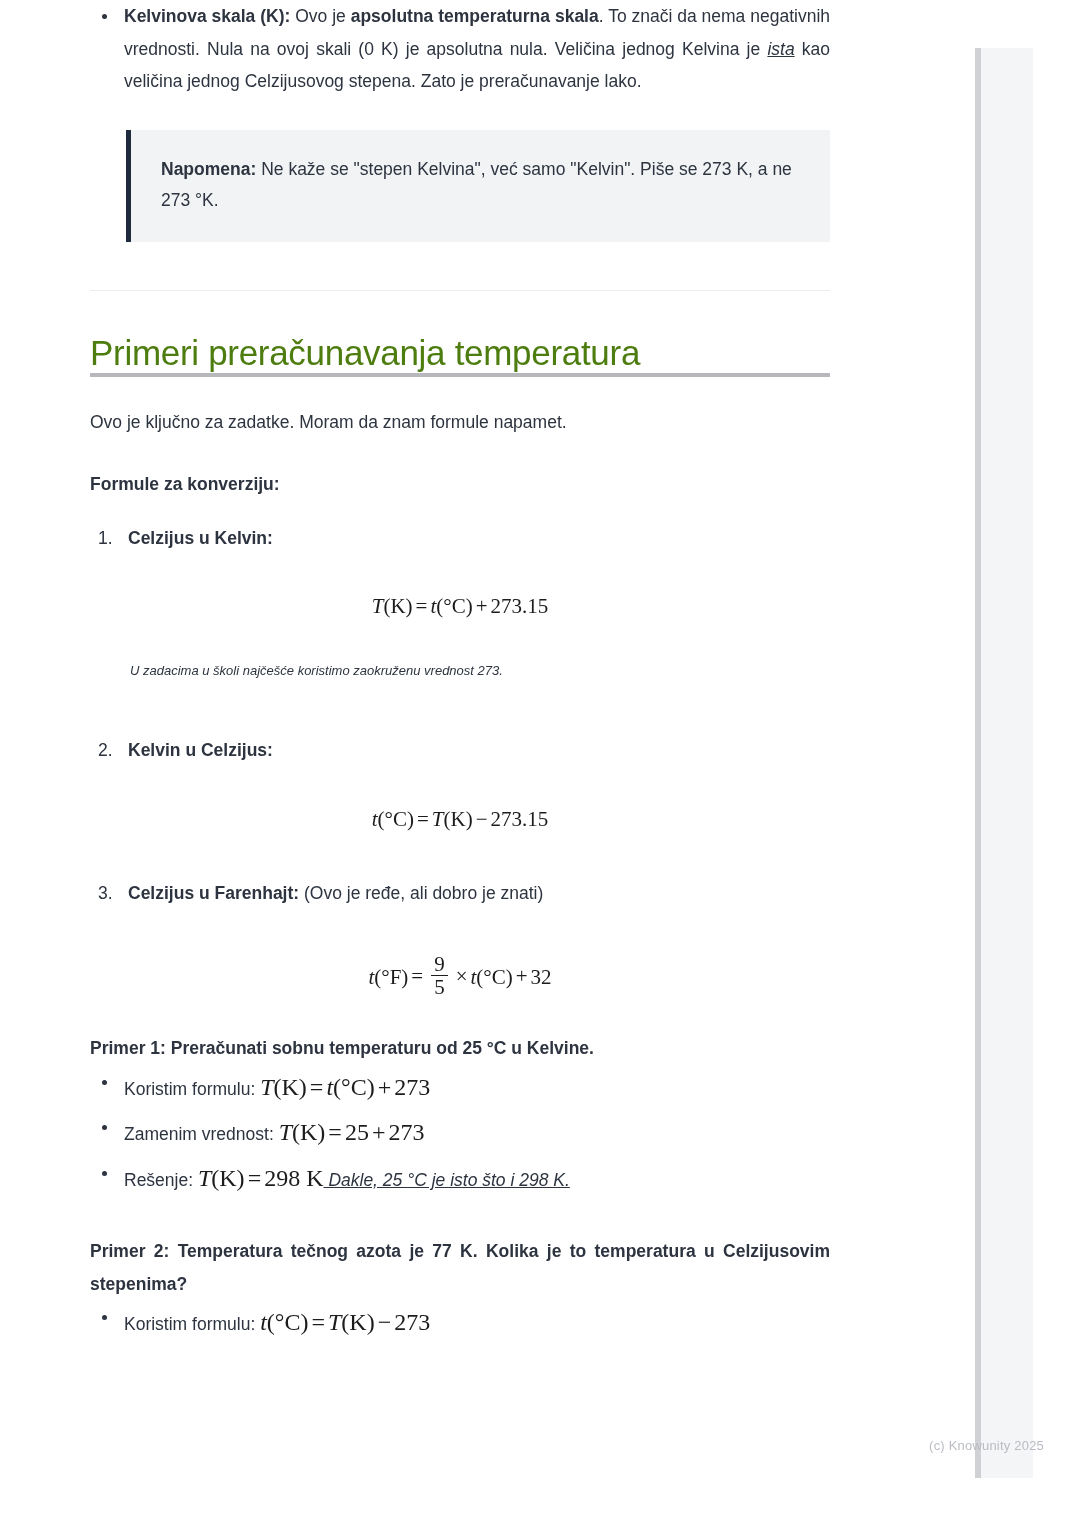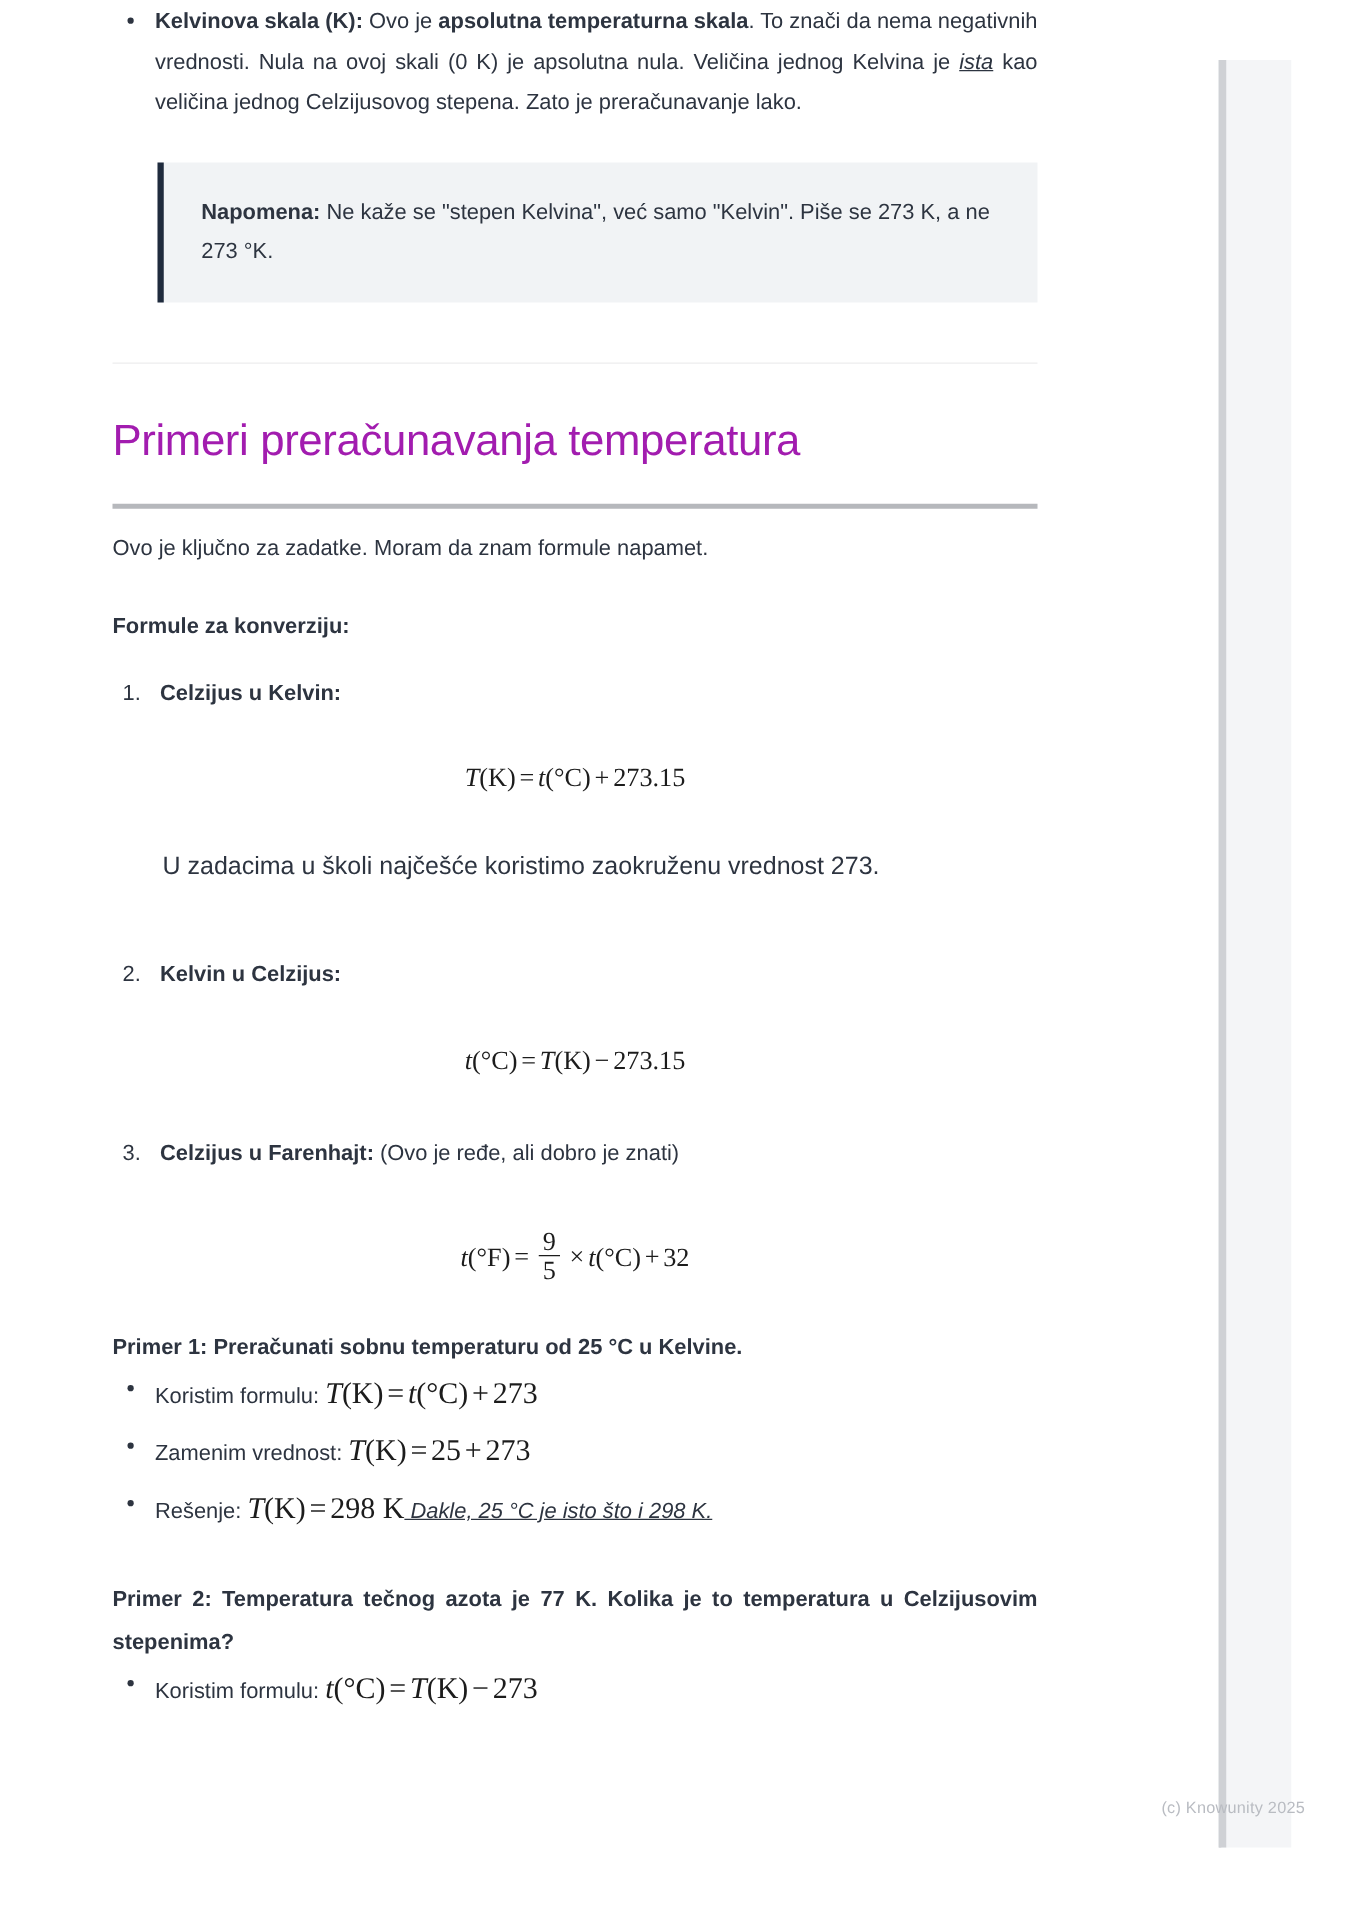--- a/index.html
+++ b/index.html
@@ -107,30 +107,30 @@
   
   hr.rule {
     border: none;
     border-top: 1px solid #ededee;
     margin: 48px 0 0 0;
     width: 740px;
   }
   h2.section-title {
     font-size: 35px;
     font-weight: 400;
-    color: #a21caf;
+    color: #4d7c0f;
     letter-spacing: -.3px;
     margin: 42px 0 0 0;
-    padding-bottom: 30px;
+    padding-bottom: 0;
     border-bottom: 4px solid #b6b8bc;
     width: 740px;
     box-sizing: border-box;
   }
 
-  .lead { margin-top: 16px; }
+  .lead { margin-top: 30px; }
   .formulas-label { margin-top: 30px; font-weight: 700; }
 
   
   ol.formulas {
     list-style: none;
     counter-reset: fitem;
     margin: 22px 0 0 0;
     padding: 0;
   }
   ol.formulas > li {
@@ -170,22 +170,23 @@
     display: inline-block;
     vertical-align: -0.52em;
     text-align: center;
     margin: 0 5px;
     font-family: "Liberation Serif", "DejaVu Serif", serif;
   }
   .frac .num { display: block; line-height: 1.02; padding: 0 3px; }
   .frac .den { display: block; line-height: 1.06; padding: 0 3px; border-top: 1.3px solid #1c1c1c; }
 
   .note-italic {
+    font-style: italic;
     margin: 0 0 0 40px;
-    font-size: 20px;
+    font-size: 13px;
     line-height: 1.82;
   }
 
   .example-title {
     font-weight: 700;
     margin-top: 34px;
     text-align: justify;
     line-height: 1.9;
   }
   .example-list { margin-top: 20px; }

